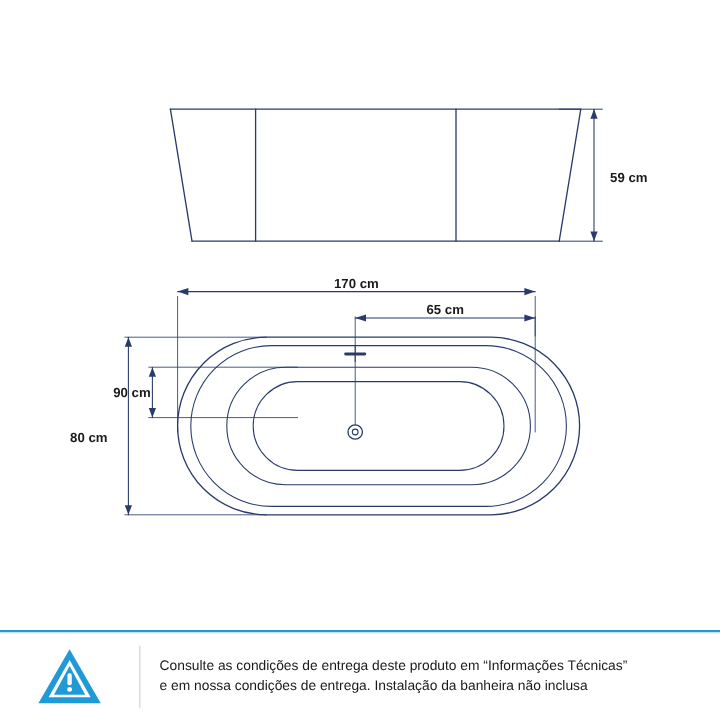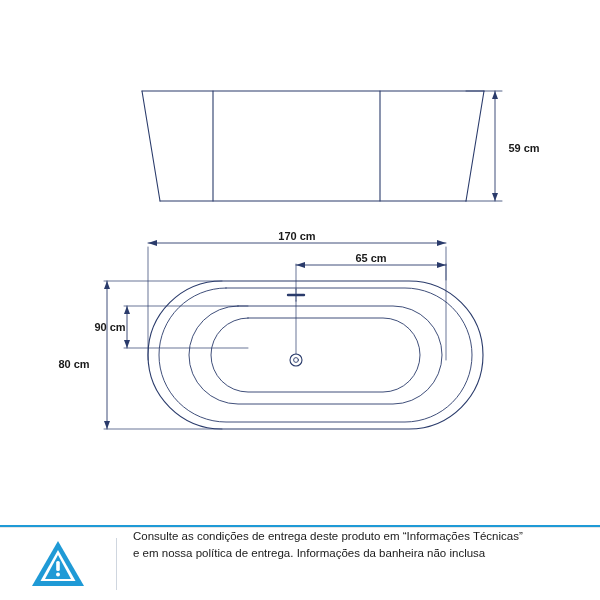--- a/index.html
+++ b/index.html
@@ -50,21 +50,21 @@
     justify-content: center;
   }
   .notice-divider {
     width: 1px;
     background: #cfd6df;
     margin: 10px 0;
   }
   .notice-text {
     flex: 1;
     display: flex;
-    align-items: flex-start;
+    align-items: center;
     padding: 0 14px 0 16px;
     font-size: 11.5px;
     color: #1a1a1a;
     line-height: 1.45;
   }
   .notice-text p {
     margin: 0;
   }
   .topbar {
     position: absolute;
@@ -179,18 +179,18 @@
         <path d="M28 12 L45.5 43 L10.5 43 Z" fill="#ffffff"></path>
         <path d="M28 17 L41 41 L15 41 Z" fill="#1f9ad6"></path>
         <rect x="26.2" y="23" width="3.6" height="10" rx="1.6" fill="#ffffff"></rect>
         <circle cx="28" cy="36.5" r="2" fill="#ffffff"></circle>
       </svg>
     </div>
     <div class="notice-divider"></div>
     <div class="notice-text">
       <p>
         <span>Consulte as condições de entrega deste produto em “Informações Técnicas”</span><br>
-        <span>e em nossa política de entrega. Informações da banheira não inclusa</span>
+        <span>e em nossa condições de entrega. Instalação da banheira não inclusa</span>
       </p>
     </div>
   </div>
 
 </div>
 
 </body></html>

